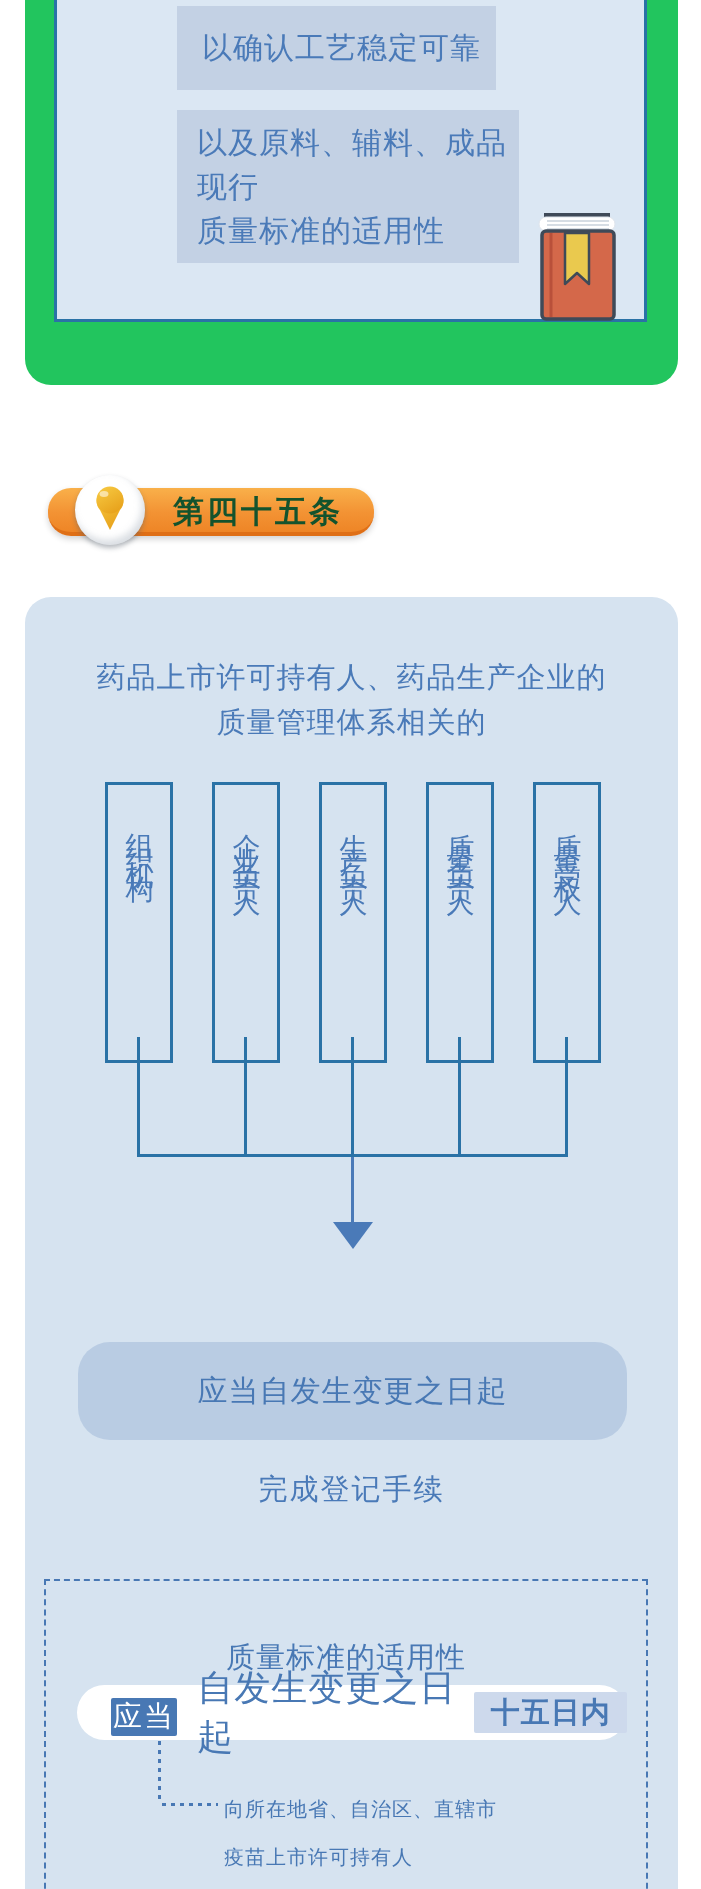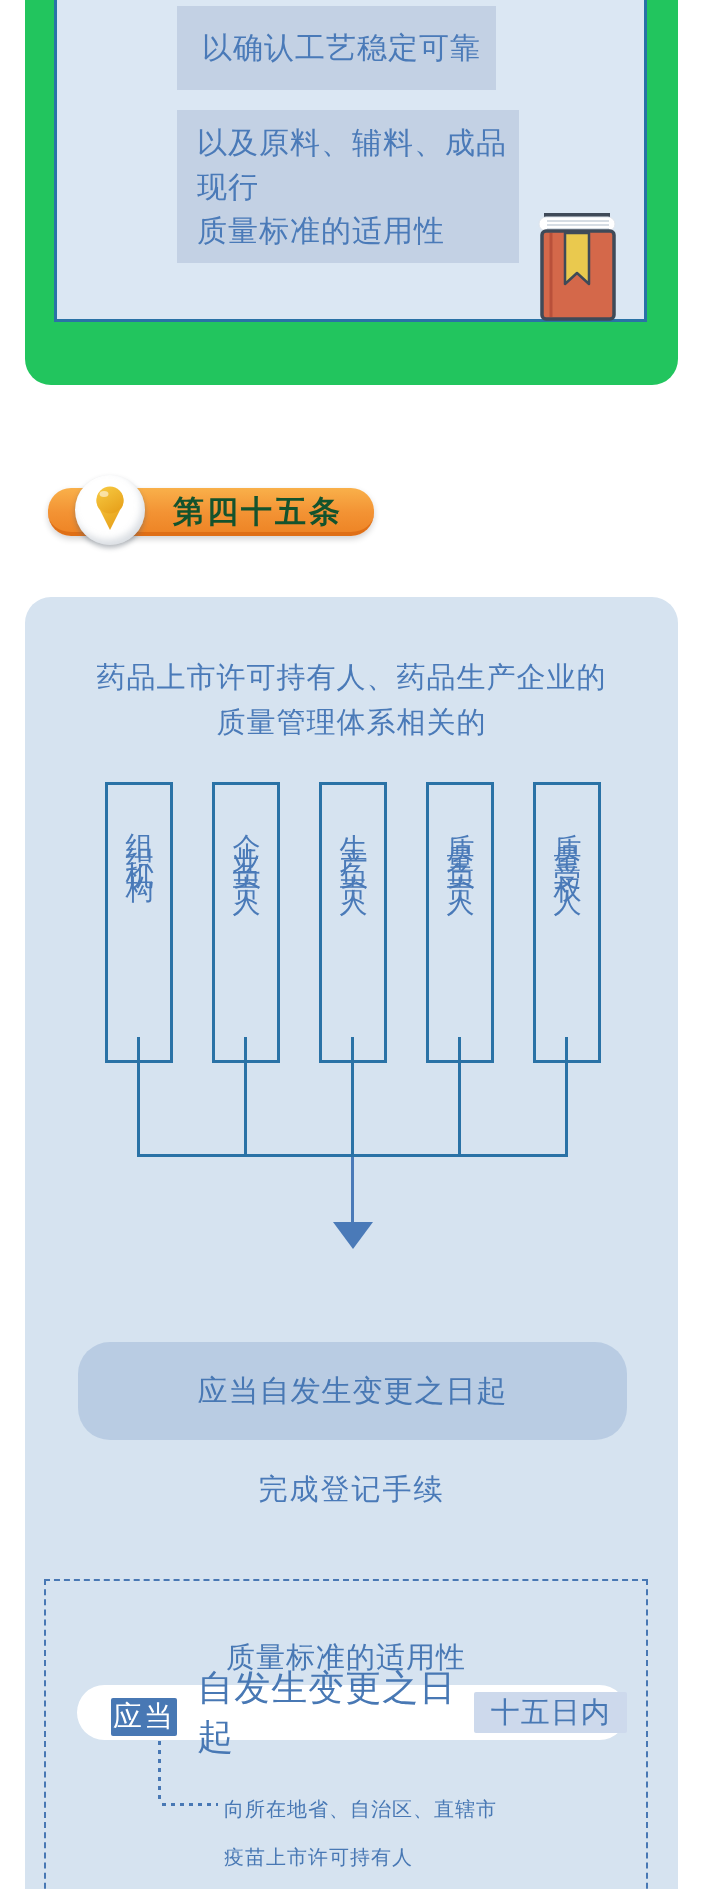--- a/index.html
+++ b/index.html
@@ -102,21 +102,21 @@
   }
   .must-chip{
     width:72px;height:38px;background:#4878b4;border-radius:2px;
     display:flex;align-items:center;justify-content:center;
     color:#ffffff;font-size:29px;letter-spacing:2px;margin-top:9px;
   }
   .vaccine-text{margin-left:20px;color:#4878b4;font-size:36px;letter-spacing:1px;}
   .deadline-chip{
     margin-left:5px;width:166px;height:41px;background:#cdd9ec;border-radius:2px;
     display:flex;align-items:center;justify-content:center;
-    color:#4878b4;font-size:29px;letter-spacing:1px;
+    color:#4878b4;font-size:29px;letter-spacing:1px;font-weight:bold;
   }
   .dot-v{
     position:absolute;left:112px;top:160px;width:3px;height:62px;
     background:repeating-linear-gradient(to bottom,#4878b4 0 4px,transparent 4px 9px);
   }
   .dot-h{
     position:absolute;left:116px;top:222px;width:56px;height:3px;
     background:repeating-linear-gradient(to right,#4878b4 0 4px,transparent 4px 9px);
   }
   .dest-text{

